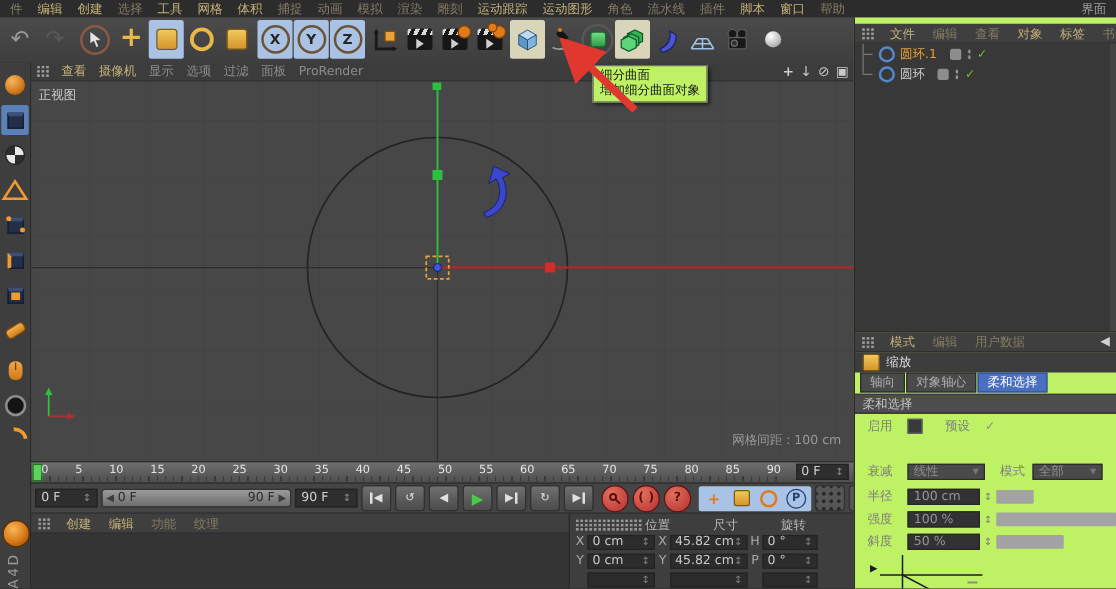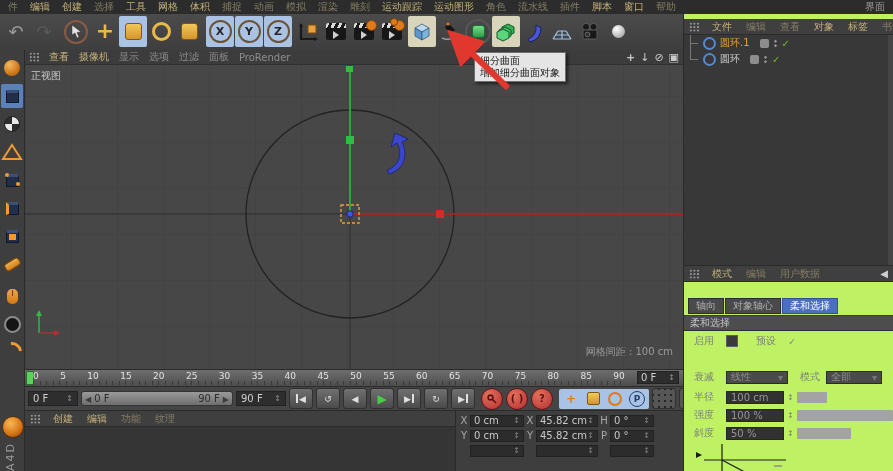--- a/index.html
+++ b/index.html
@@ -124,21 +124,21 @@
   .prow{display:flex;align-items:center;height:18px;padding:0 10px;color:#7d7d7d;}
   .plabel{width:32px;flex:none;}
   .cbx{width:10px;height:10px;background:#3a3a3a;border:1px solid #5e5e5e;flex:none;}
   .gcheck::after{content:"✓";color:#8d8d8d;font-size:10px;}
   .ddl{background:#4a4a4a;border:1px solid #2c2c2c;color:#8d8d8d;height:13px;display:flex;align-items:center;padding:0 4px;box-sizing:border-box;}
   .ddl::after{content:"▾";margin-left:auto;color:#777;padding-left:6px;}
   .vbox{background:#323232;border:1px solid #262626;color:#969696;height:13px;display:flex;align-items:center;padding:0 4px;box-sizing:border-box;width:58px;flex:none;}
   .spn{color:#7d7d7d;font-size:8px;margin:0 3px;flex:none;}
   .lightbar{height:11px;background:#a3a3a3;border-radius:1px;flex:none;}
   
-  .tooltip{left:474px;top:52px;background:#e5e5e5;color:#161616;border:1px solid #6e6e6e;box-shadow:2px 2px 3px rgba(0,0,0,.55);padding:2px 5px;line-height:12px;z-index:30;white-space:nowrap;}
+  .tooltip{left:474px;top:52px;background:#bef264;color:#161616;border:1px solid #6e6e6e;box-shadow:2px 2px 3px rgba(0,0,0,.55);padding:2px 5px;line-height:12px;z-index:30;white-space:nowrap;}
   .annot{left:438px;top:30px;z-index:40;pointer-events:none;}
   .splitV{position:absolute;background:#2a2a2a;}
 </style>
 </head>
 <body>
 
 <div id="app">
 
   <div class="abs menubar">
     <span class="mitem dim">件</span>
@@ -450,20 +450,26 @@
     <div class="panelmenu">
       <span class="grip"></span>
       <span class="mitem">创建</span>
       <span class="mitem">编辑</span>
       <span class="mitem dim">功能</span>
       <span class="mitem dim">纹理</span>
     </div>
   </div>
 
   <div class="abs coords">
+    <div class="chead">
+      <span class="grip"></span>
+      <span>位置</span>
+      <span>尺寸</span>
+      <span>旋转</span>
+    </div>
     <div class="crow">
       <span class="cl">X</span>
       <span class="cbox cb1">
           <span>0 cm</span>
         </span>
       <span class="cl">X</span>
       <span class="cbox cb2">
           <span>45.82 cm</span>
         </span>
       <span class="cl">H</span>
@@ -525,20 +531,24 @@
       </div>
     </div>
     <div class="scrollstrip"></div>
 
     <div class="rp-abs panelmenu" style="top:252px">
       <span class="grip"></span>
       <span class="mitem">模式</span>
       <span class="mitem dim">编辑</span>
       <span class="mitem dim">用户数据</span>
       <span style="margin-left:auto;color:#cfcfcf">◀</span>
+    </div>
+    <div class="rp-abs am-tool" style="top:268px">
+      <span class="toolsq"></span>
+      <span style="color:#dcdcdc">缩放</span>
     </div>
     <div class="rp-abs tabs" style="top:284px">
       <span class="tab">轴向</span>
       <span class="tab">对象轴心</span>
       <span class="tab active">柔和选择</span>
     </div>
     <div class="rp-abs section" style="top:301px">
       <span>柔和选择</span>
     </div>
 

